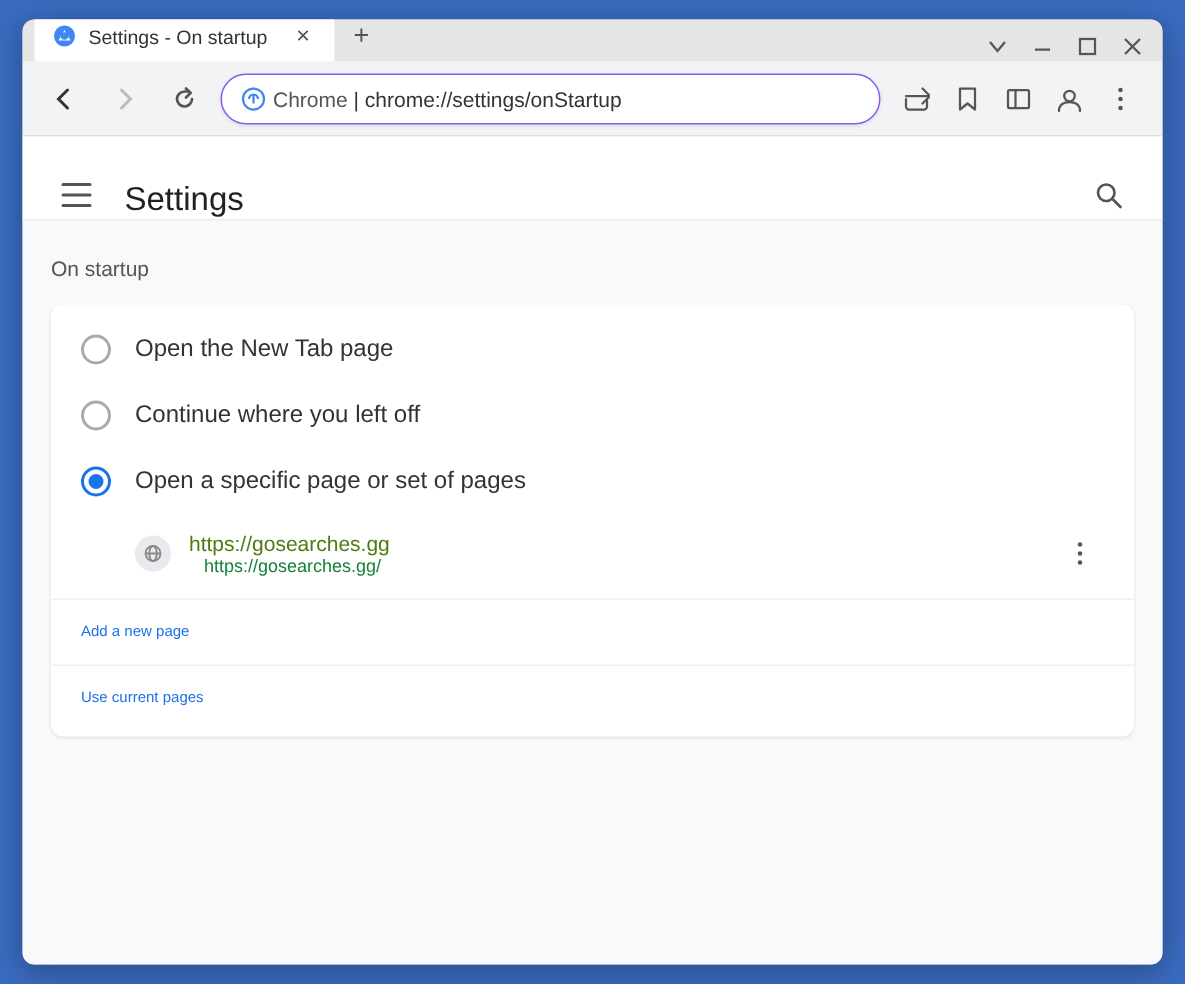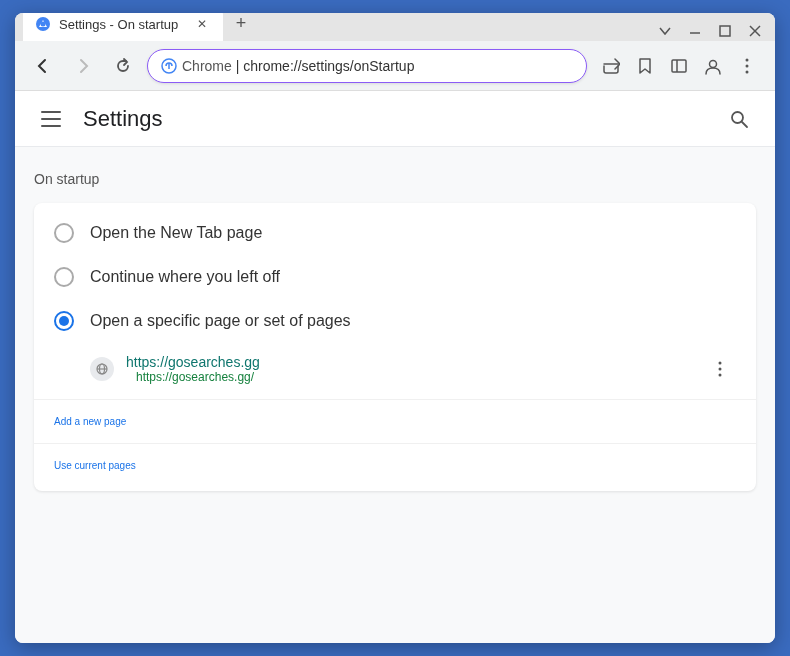--- a/index.html
+++ b/index.html
@@ -184,21 +184,21 @@
       flex: 1;
       background: #f8f9fa;
       overflow-y: auto;
       position: relative;
     }
 
     .settings-header {
       background: #ffffff;
       height: 56px;
       display: flex;
-      align-items: center;
+      align-items: flex-end;
       padding: 0 20px;
       border-bottom: 1px solid #e8eaed;
       position: sticky;
       top: 0;
       z-index: 10;
     }
 
     .menu-icon {
       width: 32px;
       height: 32px;
@@ -334,21 +334,21 @@
       justify-content: center;
       flex-shrink: 0;
     }
 
     .page-info {
       flex: 1;
     }
 
     .page-name {
       font-size: 14px;
-      color: #0f766e;
+      color: #4d7c0f;
     }
 
     .page-url {
       font-size: 12px;
       color: #15803d;
       margin-left: 10px;
     }
 
     .page-menu-btn {
       width: 32px;

